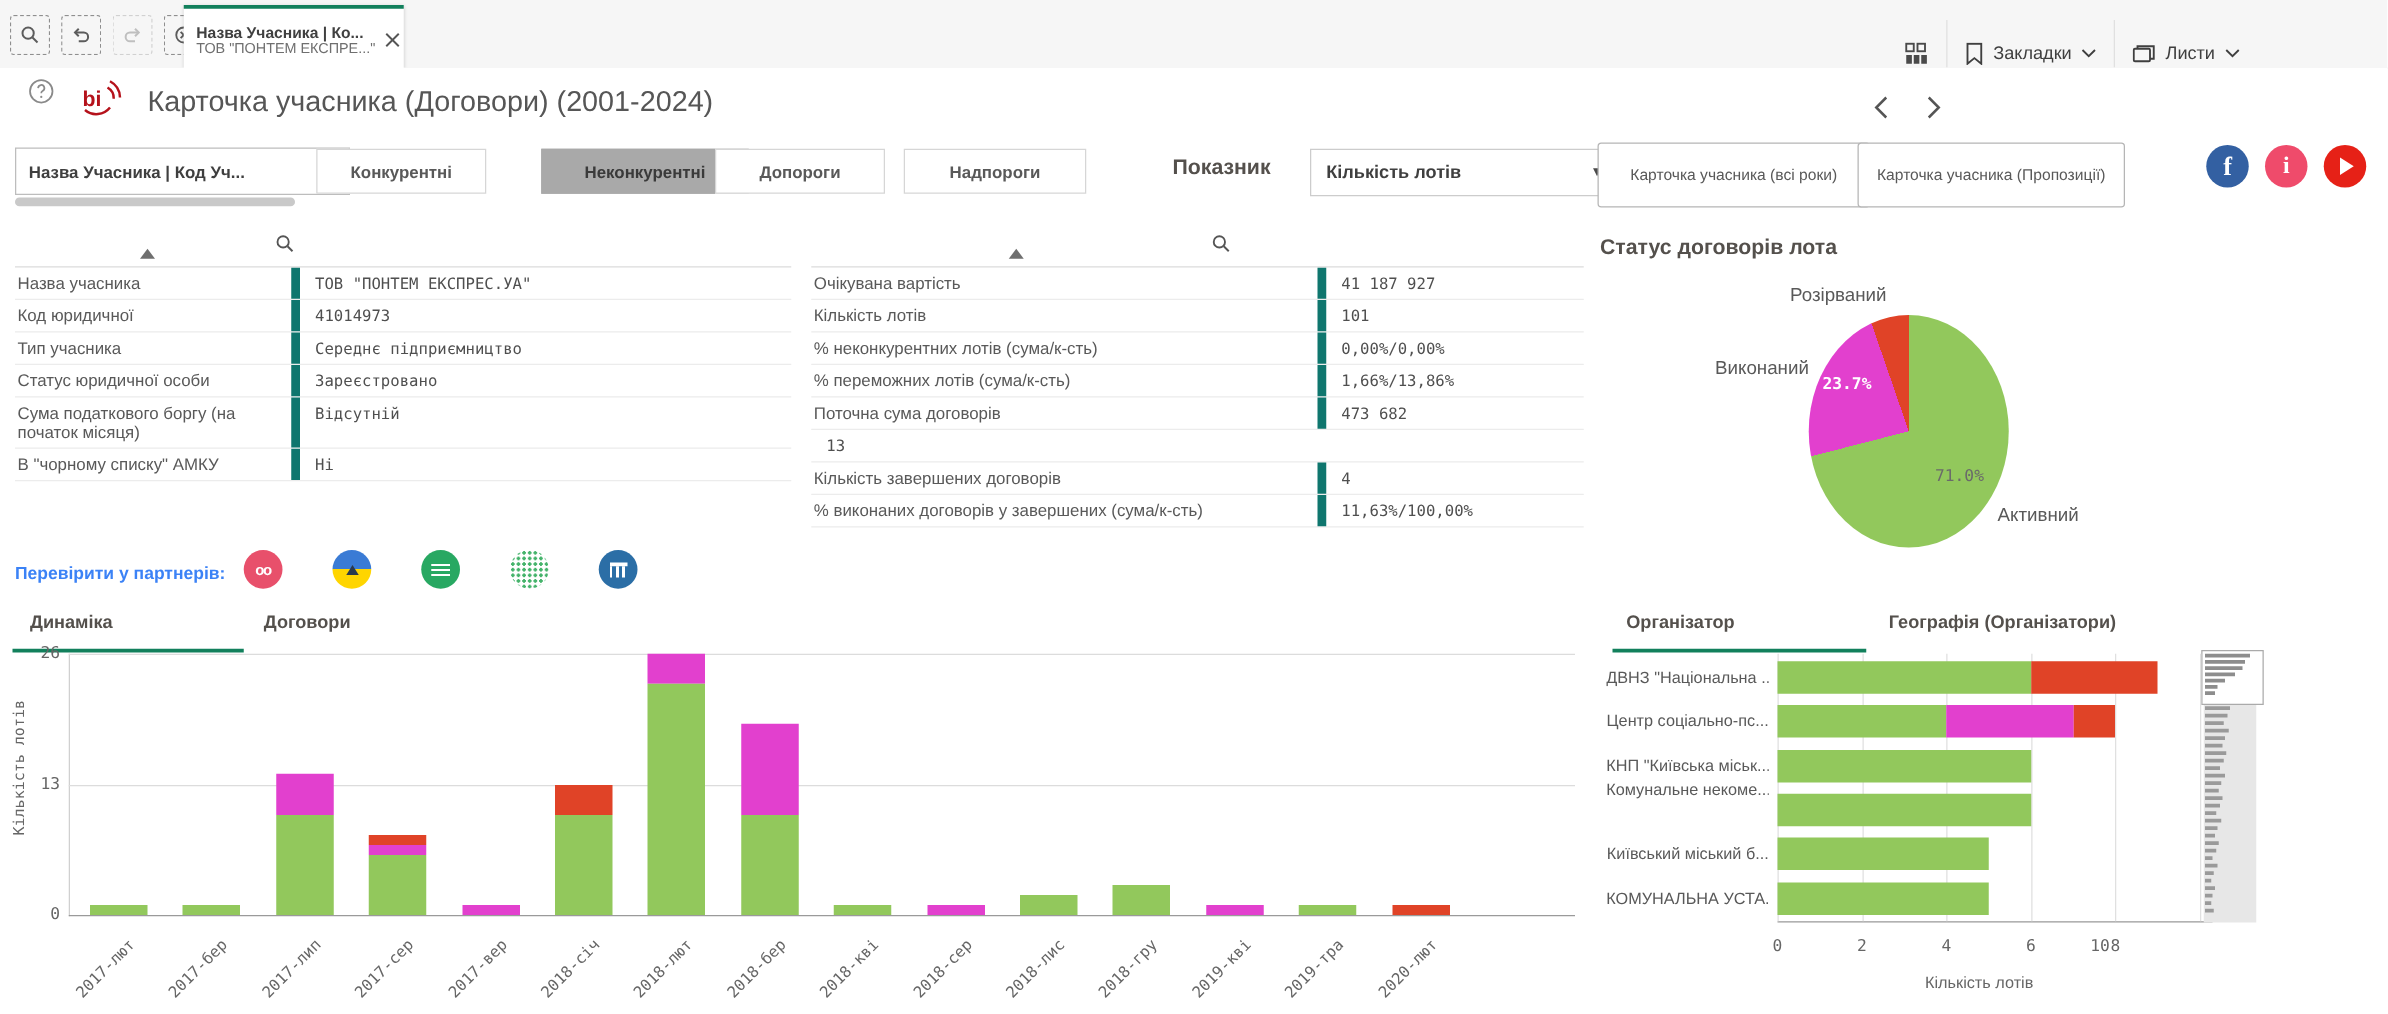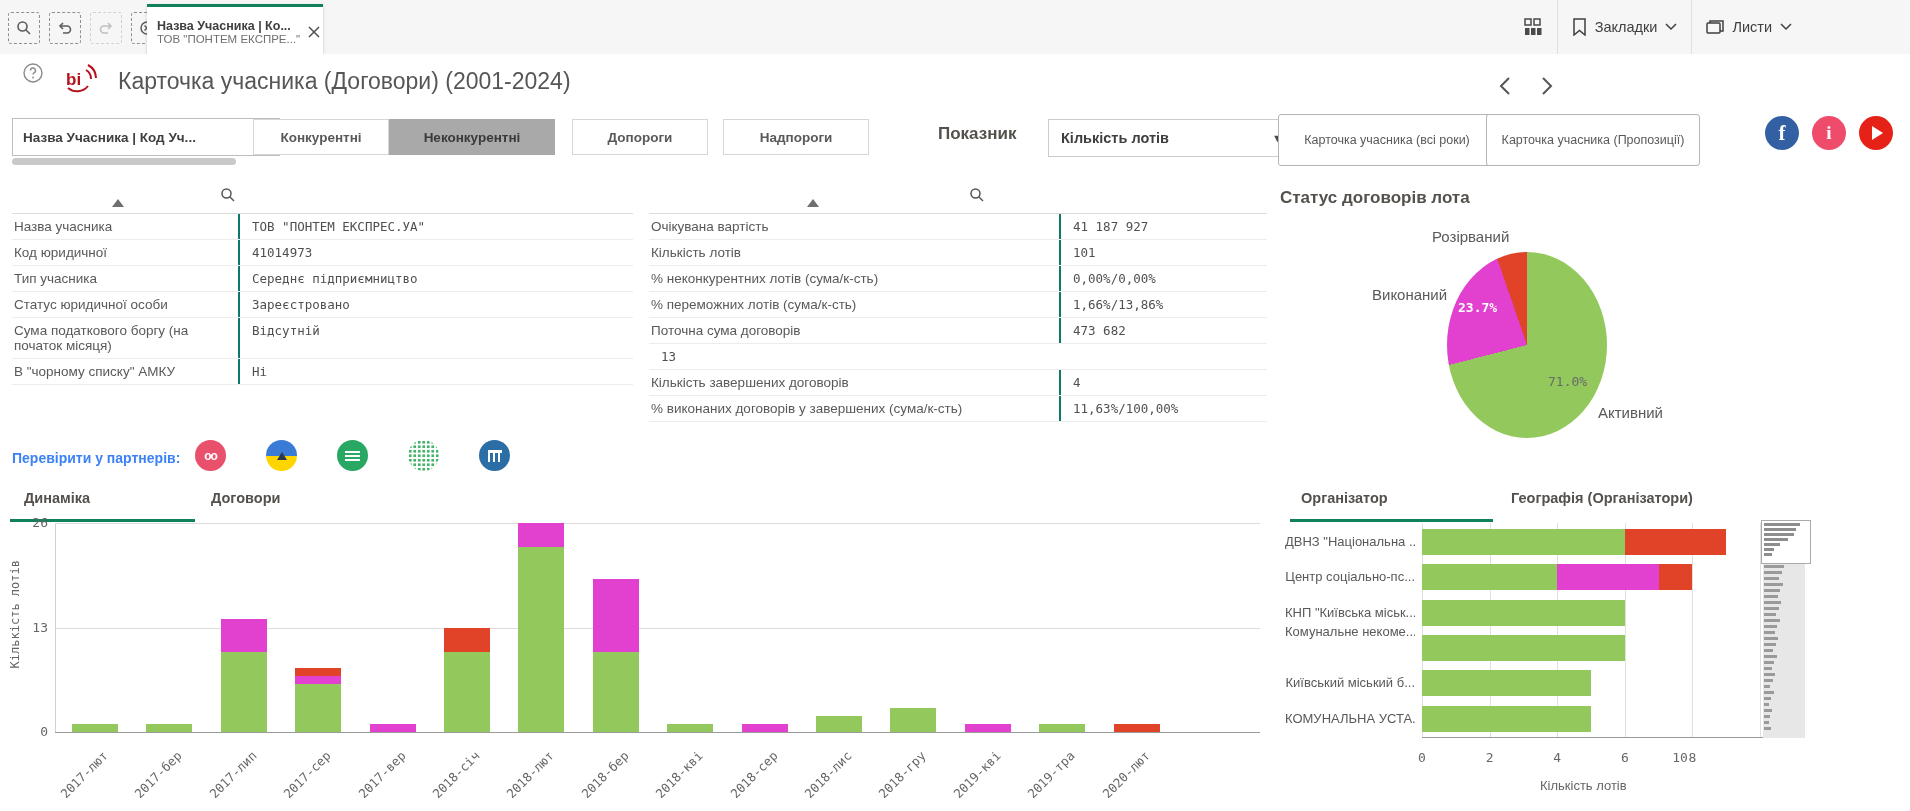--- a/index.html
+++ b/index.html
@@ -11,21 +11,21 @@
   
   #toolbar{position:absolute;top:0;left:0;right:0;height:54px;background:#f6f6f6;border-bottom:1px solid #e2e2e2;}
   .toolicons{position:absolute;left:8px;top:12px;display:flex;gap:9px;}
   .toolbtn{width:30px;height:30px;border:1px dashed #8f8f8f;border-radius:3px;display:flex;align-items:center;justify-content:center;color:#5c5c5c;cursor:pointer;}
   .toolbtn.disabled{opacity:.35;}
   .chip{position:absolute;left:147px;top:4px;width:158px;height:45px;background:#fff;border-top:3px solid #12805c;
         box-shadow:0 1px 3px rgba(0,0,0,.18);display:flex;align-items:center;padding:2px 8px 2px 10px;}
   .chip-title{font-size:12.5px;font-weight:bold;color:#404040;white-space:nowrap;}
   .chip-sub{font-size:11.5px;color:#6f6f6f;white-space:nowrap;}
   .chip-close{margin-left:8px;color:#555;cursor:pointer;}
-  #toolbar-right{position:absolute;right:118px;top:0;height:54px;display:flex;align-items:center;color:#404040;}
+  #toolbar-right{position:absolute;right:118px;top:16px;height:54px;display:flex;align-items:center;color:#404040;}
   .tb-divider{width:1px;height:54px;background:#e0e0e0;margin:0 14px;}
   .tb-item{display:flex;align-items:center;gap:8px;font-size:14.5px;color:#3f3f3f;cursor:pointer;}
 
   
   #titlebar{position:absolute;top:54px;left:0;right:0;height:58px;background:#fff;}
   #help-icon{position:absolute;left:22px;top:62px;color:#8a8a8a;cursor:pointer;}
   #logo{position:absolute;left:56px;top:58px;}
   #page-title{position:absolute;left:118px;top:68px;font-size:23px;color:#565656;}
   #sheet-nav{position:absolute;right:356px;top:76px;display:flex;gap:30px;color:#555;}
   #sheet-nav span{cursor:pointer;}
@@ -51,21 +51,21 @@
   .soc.inf{font-size:19px;font-weight:bold;font-family:"Liberation Serif",serif;}
   .soc.yt .tri{width:0;height:0;border-left:11px solid #fff;border-top:7px solid transparent;border-bottom:7px solid transparent;margin-left:3px;}
 
   
   .kpi-table{position:absolute;top:183px;background:#fff;font-size:13.5px;}
   #table-left{left:12px;width:621px;} #table-mid{left:649px;width:618px;}
   .kpi-head{height:30px;border-bottom:1px solid #dcdcdc;position:relative;}
   .sort-tri{position:absolute;top:16px;width:0;height:0;border-left:6px solid transparent;border-right:6px solid transparent;border-bottom:8px solid #6f6f6f;}
   .head-search{position:absolute;top:4px;color:#555;cursor:pointer;}
   .kpi-row{display:flex;border-bottom:1px solid #ececec;}
-  .kpi-label{padding:5px 10px 5px 2px;color:#595959;border-right:2px solid #0f766e;box-sizing:border-box;}
+  .kpi-label{padding:5px 10px 5px 2px;color:#595959;border-right:7px solid #0f766e;box-sizing:border-box;}
   #table-left .kpi-label{width:228px;} #table-mid .kpi-label{width:412px;}
   .kpi-value{flex:1;padding:5px 12px;font-family:"DejaVu Sans Mono",monospace;font-size:12.5px;color:#4f4f4f;}
 
   
   #partners-label{position:absolute;left:12px;top:450px;font-size:14px;font-weight:bold;color:#3b82f6;}
   #partner-icons{position:absolute;left:195px;top:440px;display:flex;gap:40px;}
   .partner{width:31px;height:31px;border-radius:50%;display:flex;align-items:center;justify-content:center;cursor:pointer;}
   .p1{background:#e8506b;color:#fff;font-weight:bold;font-size:12px;letter-spacing:-1px;}
   .p2{background:linear-gradient(#3a7bd5 0 50%,#ffd500 50% 100%);}
   .p2 .em{width:0;height:0;border-left:5px solid transparent;border-right:5px solid transparent;border-bottom:8px solid #2b3a4d;}
@@ -227,21 +227,21 @@
   </span>
   <span>
     <svg width="13" height="20" viewBox="0 0 13 20" fill="none" stroke="currentColor" stroke-width="2">
         <path d="M2 2 L10 10 L2 18"></path>
       </svg>
   </span>
 </div>
 
 <div class="fieldbox">Назва Учасника | Код Уч...</div>
 <div class="fieldbox-scroll"></div>
-<div id="comp-group" class="fgroup" style="left:253px;">
+<div id="comp-group" class="fgroup" style="left:253px;gap:44px;">
     <div class="fbtn" style="width: 134px;">Конкурентні</div>
     <div class="fbtn selected" style="width: 164px;">Неконкурентні</div>
   </div>
 <div id="thresh-group" class="fgroup" style="left:572px;gap:15px;">
     <div class="fbtn" style="width: 134px;">Допороги</div>
     <div class="fbtn" style="width: 144px;">Надпороги</div>
   </div>
 <div id="indicator-label">Показник</div>
 <div id="indicator-dd">
   <span>Кількість лотів</span>

